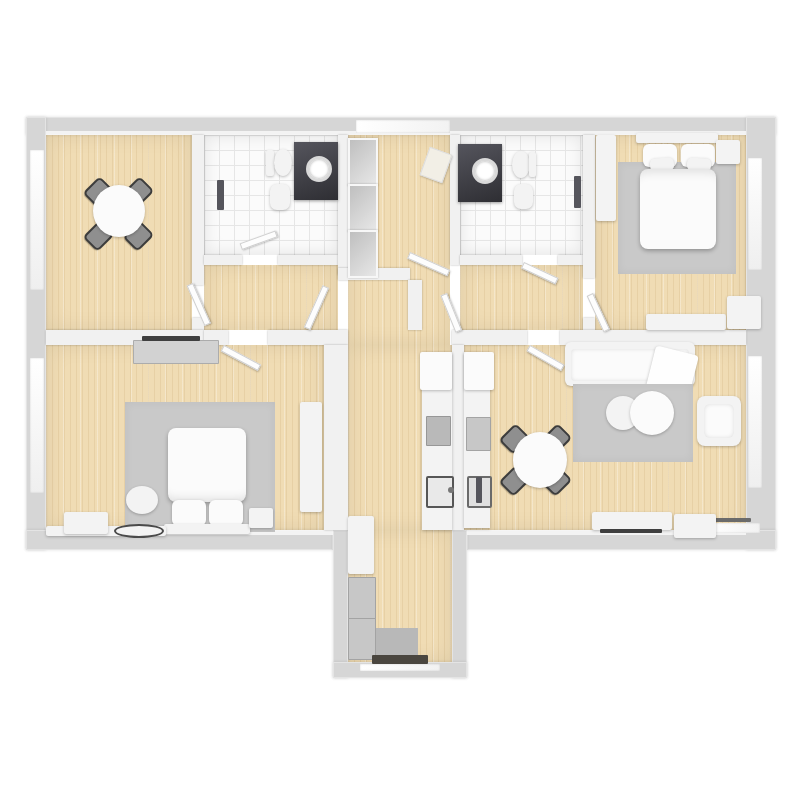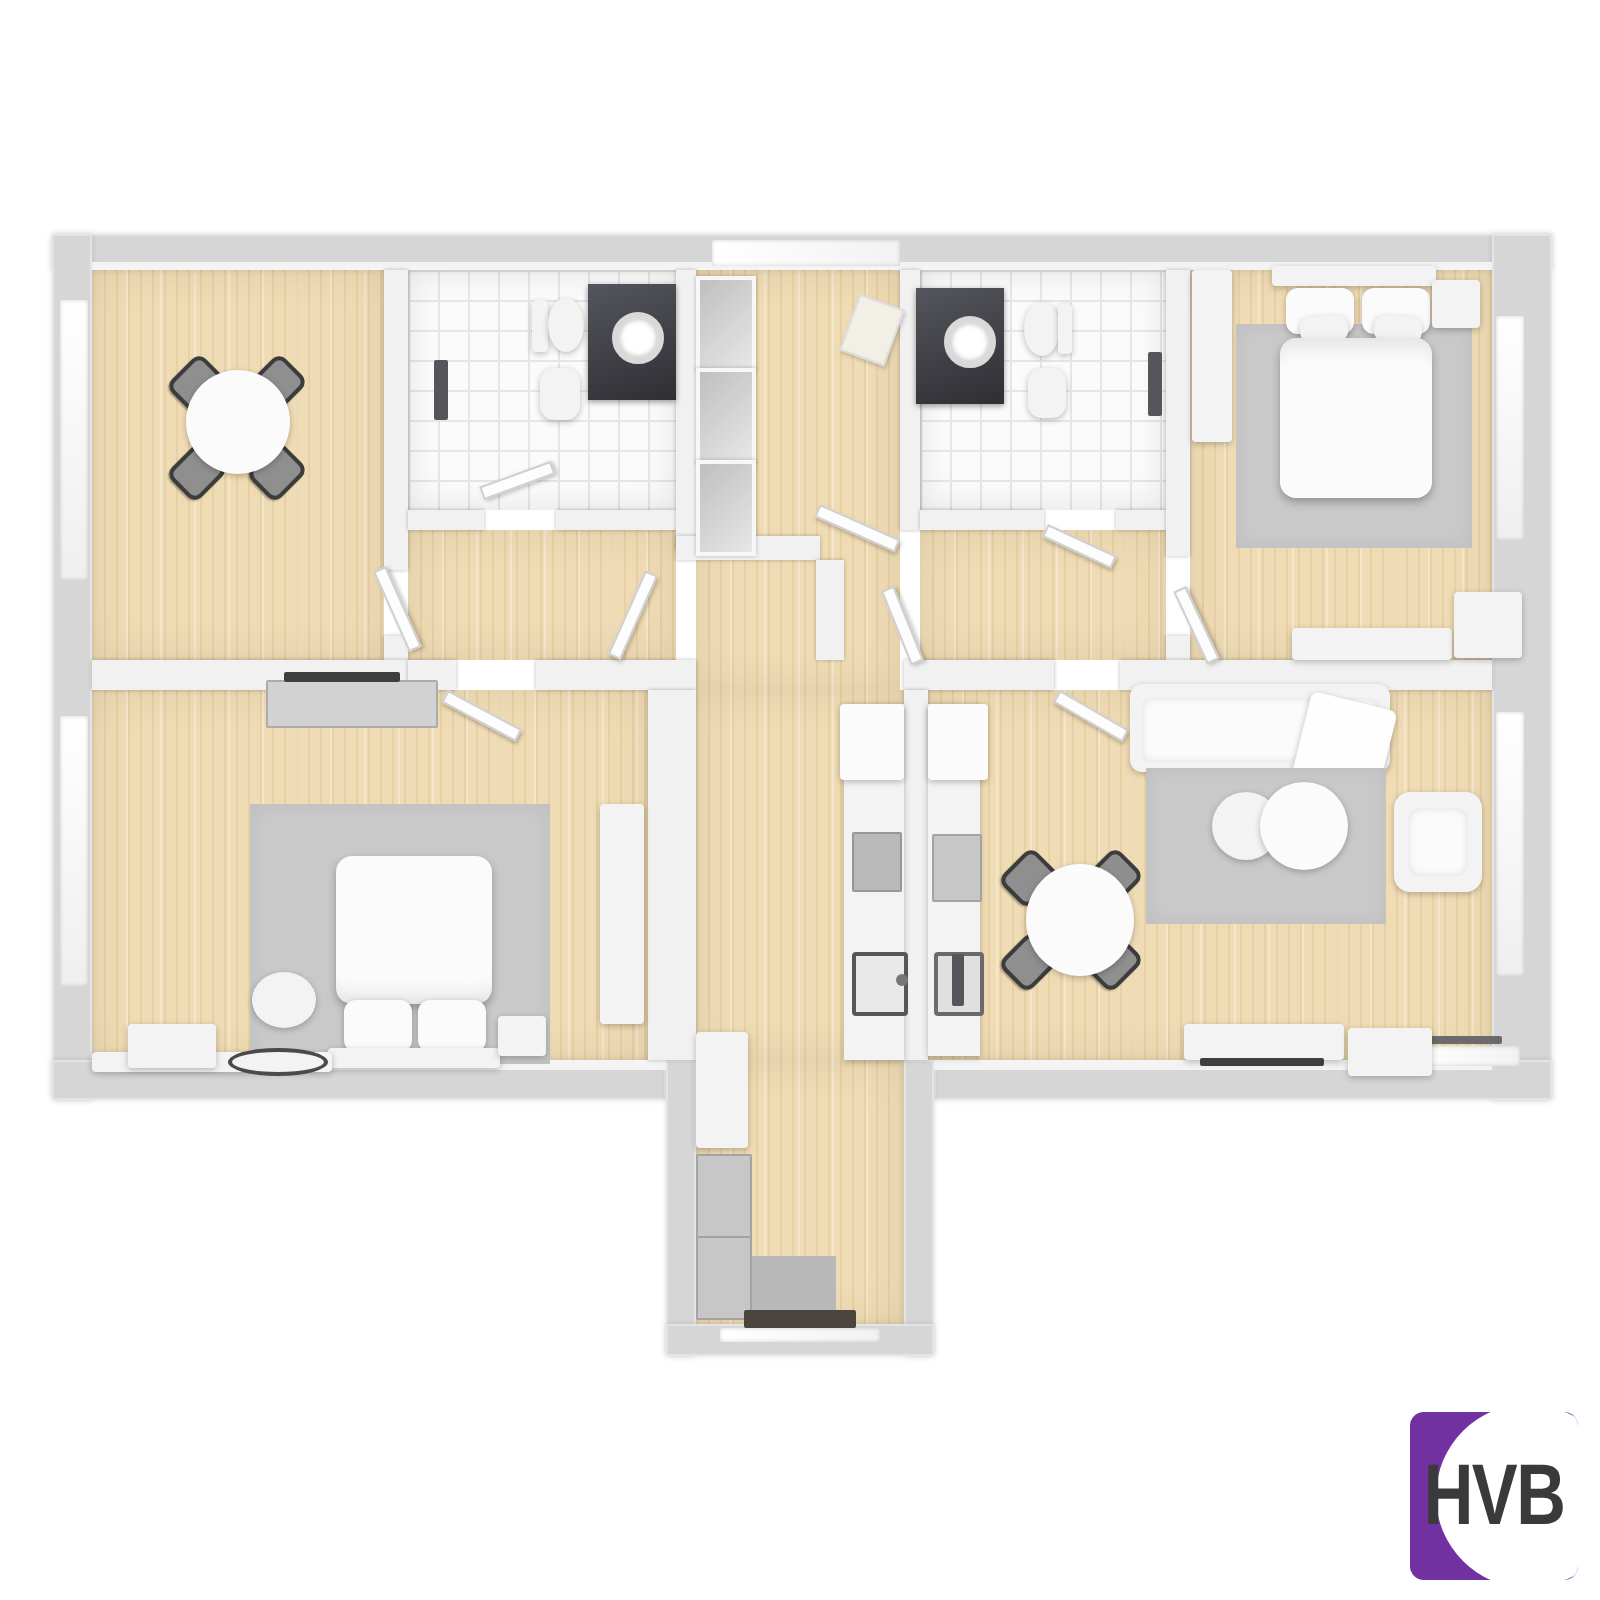--- a/index.html
+++ b/index.html
@@ -184,18 +184,14 @@
   <div class="abs chair" style="left:504px;top:427px"></div>
   <div class="abs chair" style="left:546px;top:427px"></div>
   <div class="abs chair" style="left:504px;top:469px"></div>
   <div class="abs chair" style="left:546px;top:469px"></div>
   <div class="abs fur circle bright" style="left:513px;top:432px;width:54px;height:56px"></div>
   <div class="abs fur" style="left:592px;top:512px;width:80px;height:18px"></div>
   <div class="abs dark" style="left:600px;top:529px;width:62px;height:4px;background:#3f3f3f"></div>
   <div class="abs fur" style="left:674px;top:514px;width:42px;height:24px"></div>
   <div class="abs dark" style="left:476px;top:477px;width:6px;height:26px;background:#55555c"></div>
 
-  <div class="abs logo-box" style="left:705px;top:706px;width:84px;height:84px">
-    <div class="logo-circle"></div>
-    <div class="logo-text">HVB</div>
-  </div>
 
 </div>
 
 </body></html>

